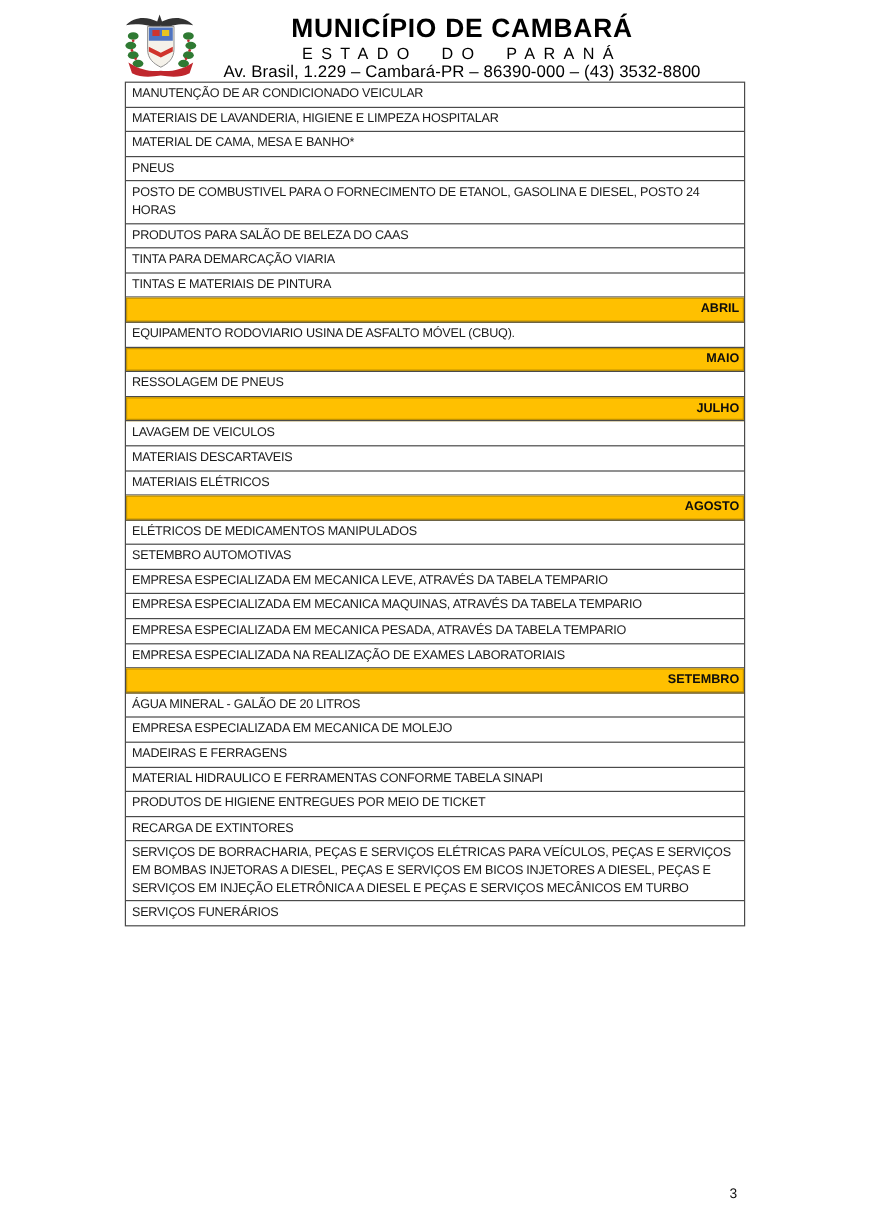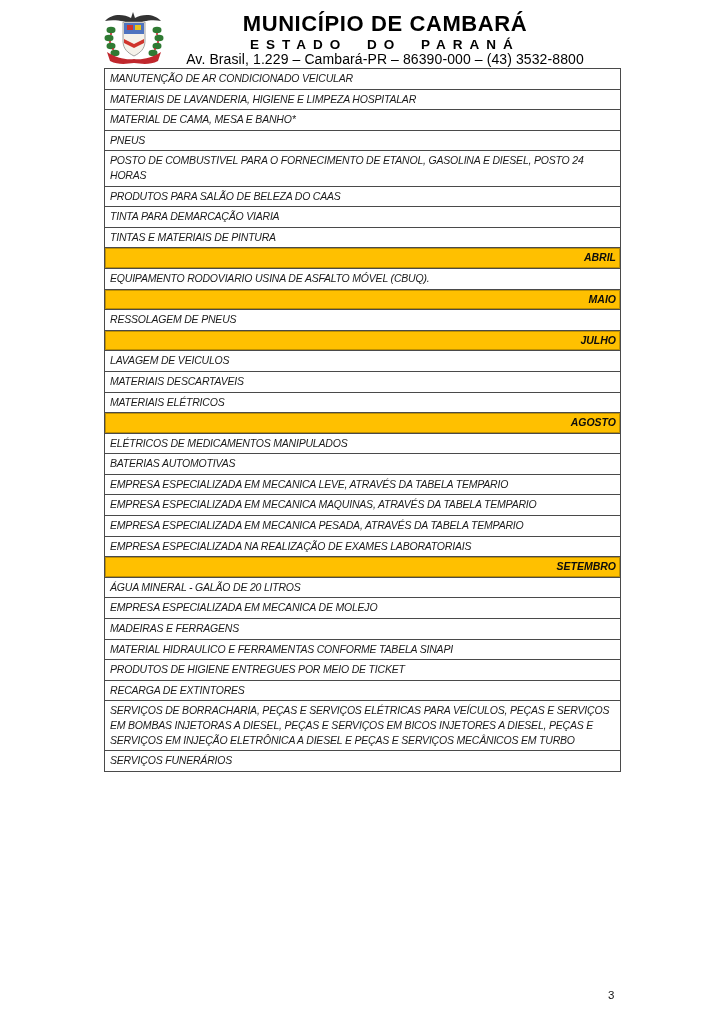--- a/index.html
+++ b/index.html
@@ -21,41 +21,40 @@
   }
   .header-text {
     position: absolute; left: 175px; top: 11px; width: 420px;
     text-align: center; color: #000;
   }
   .title {
     font-size: 22px; font-weight: 700; letter-spacing: 0.6px;
     line-height: 25px; white-space: nowrap;
   }
   .subtitle {
-    font-size: 13.5px; font-weight: 700;
+    font-size: 13.5px; font-weight: 400;
     letter-spacing: 7px; word-spacing: 9px;
     line-height: 15px; margin-top: 1px; white-space: nowrap;
   }
   .address {
     font-size: 14px; line-height: 12px; margin-top: 1px;
     letter-spacing: 0.1px; white-space: nowrap; text-align: center;
   }
   
   .doc-table {
     position: absolute; left: 104px; top: 68px; width: 517px;
     border: 1px solid #4a4a4a;
     box-sizing: border-box;
   }
   .row {
     border-bottom: 1px solid #4a4a4a;
     padding: 2px 4px 3px 5px;
     font-size: 10.5px; letter-spacing: -0.2px;
     line-height: 14.6px; color: #1a1a1a;
     box-sizing: border-box;
-    font-style: italic;
   }
   .row:last-child { border-bottom: none; }
   .month-row {
     background: #FFC000;
     box-shadow: inset 0 0 0 1px #BF9000;
     text-align: right; font-weight: 700; letter-spacing: 0;
     color: #0d0d0d;
   }
   
   .page-number {
@@ -119,21 +118,21 @@
       <div class="row month-row">ABRIL</div>
       <div class="row">EQUIPAMENTO RODOVIARIO USINA DE ASFALTO MÓVEL (CBUQ).</div>
       <div class="row month-row">MAIO</div>
       <div class="row">RESSOLAGEM DE PNEUS</div>
       <div class="row month-row">JULHO</div>
       <div class="row">LAVAGEM DE VEICULOS</div>
       <div class="row">MATERIAIS DESCARTAVEIS</div>
       <div class="row">MATERIAIS ELÉTRICOS</div>
       <div class="row month-row">AGOSTO</div>
       <div class="row">ELÉTRICOS DE MEDICAMENTOS MANIPULADOS</div>
-      <div class="row">BATERIAS AUTOMOTIVAS</div>
+      <div class="row">SETEMBRO AUTOMOTIVAS</div>
       <div class="row">EMPRESA ESPECIALIZADA EM MECANICA LEVE, ATRAVÉS DA TABELA TEMPARIO</div>
       <div class="row">EMPRESA ESPECIALIZADA EM MECANICA MAQUINAS, ATRAVÉS DA TABELA TEMPARIO</div>
       <div class="row">EMPRESA ESPECIALIZADA EM MECANICA PESADA, ATRAVÉS DA TABELA TEMPARIO</div>
       <div class="row">EMPRESA ESPECIALIZADA NA REALIZAÇÃO DE EXAMES LABORATORIAIS</div>
       <div class="row month-row">SETEMBRO</div>
       <div class="row">ÁGUA MINERAL - GALÃO DE 20 LITROS</div>
       <div class="row">EMPRESA ESPECIALIZADA EM MECANICA DE MOLEJO</div>
       <div class="row">MADEIRAS E FERRAGENS</div>
       <div class="row">MATERIAL HIDRAULICO E FERRAMENTAS CONFORME TABELA SINAPI</div>
       <div class="row">PRODUTOS DE HIGIENE ENTREGUES POR MEIO DE TICKET</div>

